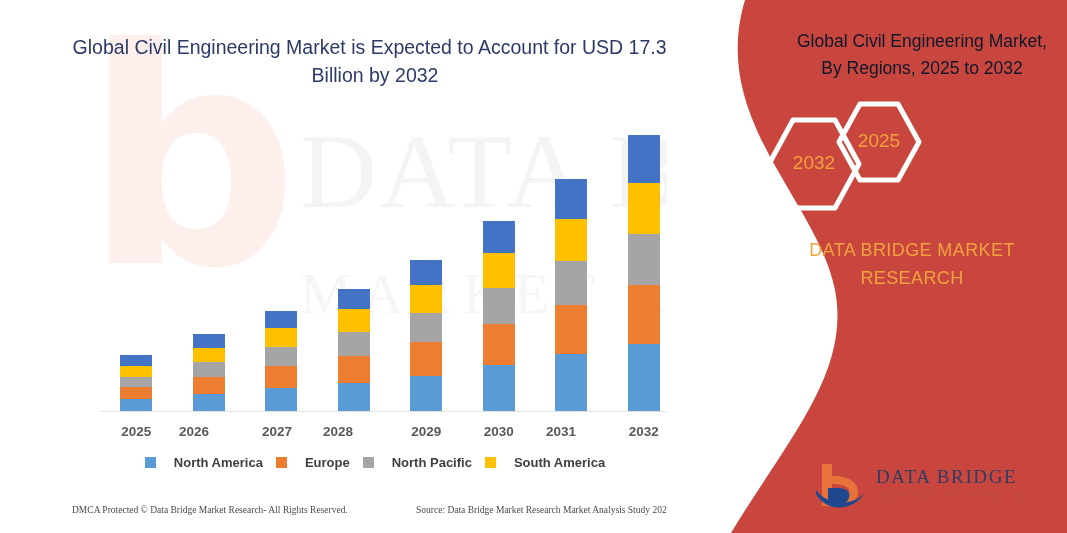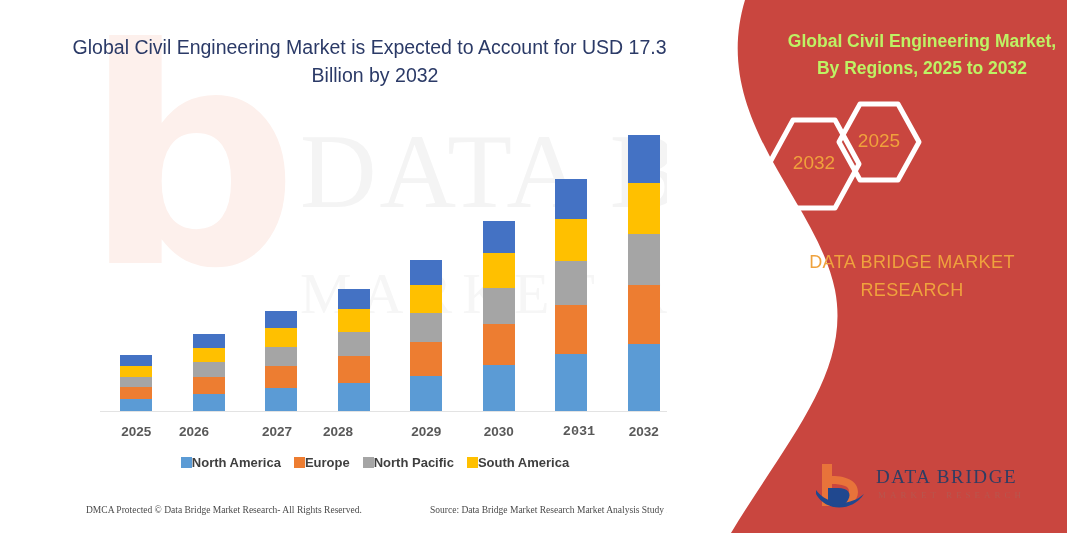--- a/index.html
+++ b/index.html
@@ -48,62 +48,62 @@
     position:absolute; width:70px; text-align:center;
     font-size:13.5px; font-weight:700; color:#595959; top:0;
   }
 
   
   .legend {
     position:absolute; left:60px; top:455px; width:630px;
     display:flex; justify-content:center; align-items:center; gap:13px;
     flex-wrap:nowrap;
   }
-  .legend-item { display:flex; align-items:center; gap:0; white-space:nowrap; }
+  .legend-item { display:flex; align-items:center; gap:18px; white-space:nowrap; }
   .legend-swatch { width:11px; height:11px; display:block; }
   .legend-label { font-size:13px; font-weight:700; color:#3f3f3f; }
 
   
-  .footer { position:absolute; left:62px; top:505px; width:630px; height:20px; }
+  .footer { position:absolute; left:48px; top:505px; width:630px; height:20px; }
   .footer span {
     position:absolute; top:0;
     font-family:"Liberation Serif", serif;
     font-size:9.5px; color:#4a4a4a; white-space:nowrap;
   }
   .foot-left { left:24px; }
   .foot-right { left:368px; }
 
   
   .red-panel {
     position:absolute; right:0; top:0; width:400px; height:533px;
     background:#c9463f; overflow:hidden;
   }
   .red-panel svg.mask-shape { position:absolute; left:0; top:0; }
 
   .panel-inner { position:absolute; inset:0; }
 
   .panel-title {
     position:absolute; left:120px; top:28px; width:270px;
-    text-align:center; color:#bef264;
-    font-size:17.5px; line-height:27px; font-weight:700;
+    text-align:center; color:#0f172a;
+    font-size:17.5px; line-height:27px; font-weight:400;
   }
 
   .hex-wrap { position:absolute; left:90px; top:100px; width:300px; height:110px; }
   .hex { position:absolute; }
   .hex-label {
     position:absolute; width:100%; text-align:center;
     color:#f0a13c; font-size:19px; font-weight:400;
   }
   .hex-2032 { left:8px; top:16px; width:98px; height:96px; }
   .hex-2032 .hex-label { top:36px; }
   .hex-2025 { left:78px; top:0px; width:88px; height:84px; }
   .hex-2025 .hex-label { top:30px; }
 
   .brand-name {
-    position:absolute; left:100px; top:248px; width:290px;
+    position:absolute; left:100px; top:236px; width:290px;
     text-align:center; color:#efa23d;
     font-size:18px; line-height:28px; font-weight:400; letter-spacing:.4px;
   }
 
   
   .db-logo { position:absolute; left:145px; top:458px; width:250px; height:56px; }
   .db-logo .mark { position:absolute; left:0; top:2px; width:56px; height:52px; }
   .db-logo .wordmark {
     position:absolute; left:64px; top:8px;
     font-family:"Liberation Serif", serif;
@@ -188,21 +188,21 @@
       </div>
     </div>
 
   <div class="axis-labels" id="axis-labels">
       <div class="axis-tick" style="left: 1.25px;">2025</div>
       <div class="axis-tick" style="left: 59px;">2026</div>
       <div class="axis-tick" style="left: 142px;">2027</div>
       <div class="axis-tick" style="left: 203px;">2028</div>
       <div class="axis-tick" style="left: 291.25px;">2029</div>
       <div class="axis-tick" style="left: 363.75px;">2030</div>
-      <div class="axis-tick" style="left: 444px; font-family: Liberation Mono, monospace;">2031</div>
+      <div class="axis-tick" style="left: 426px;">2031</div>
       <div class="axis-tick" style="left: 508.75px;">2032</div>
     </div>
 
   <div class="legend" id="legend">
       <div class="legend-item">
         <span class="legend-swatch" style="background: rgb(91, 155, 213);"></span>
         <span class="legend-label">North America</span>
       </div>
       <div class="legend-item">
         <span class="legend-swatch" style="background: rgb(237, 125, 49);"></span>

